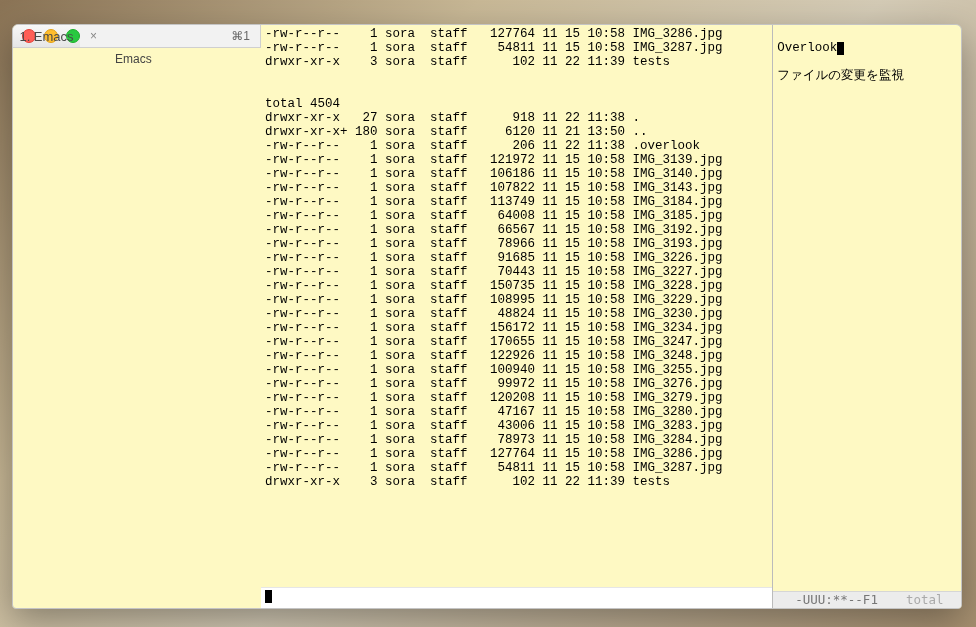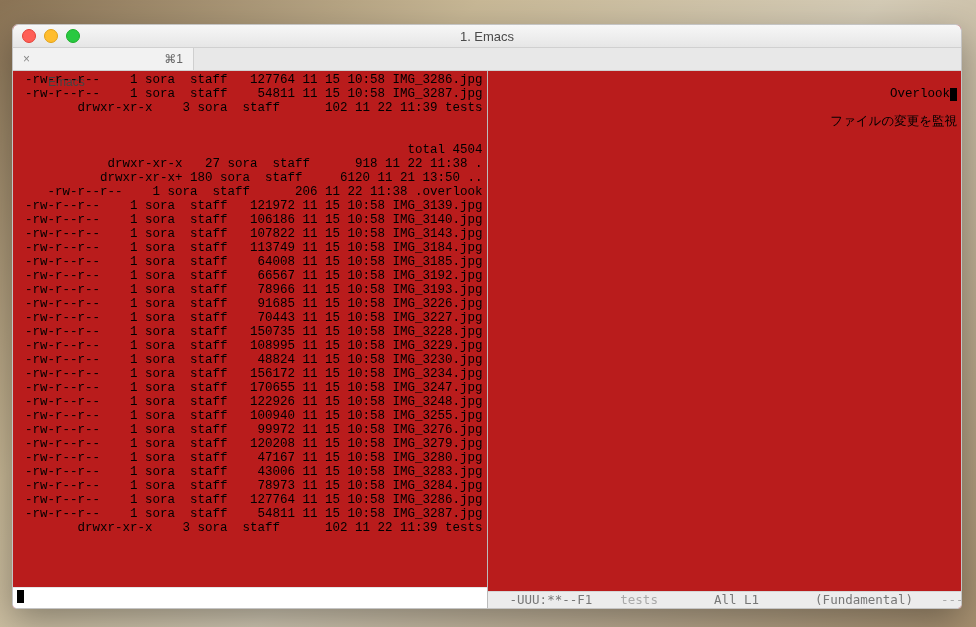--- a/index.html
+++ b/index.html
@@ -10,26 +10,26 @@
     overflow: hidden;
     font-family: -apple-system, "Helvetica Neue", Arial, sans-serif;
     background: linear-gradient(135deg, #8a7355 0%, #c8b896 30%, #d4cbb6 55%, #a68f6f 100%);
   }
   .window {
     position: absolute;
     left: 12px;
     top: 24px;
     width: 948px;
     height: 583px;
-    background: #b91c1c;
+    background: #fef9c3;
     border: 1px solid #c4c4c4;
     border-radius: 6px 6px 4px 4px;
     box-shadow: 0 12px 36px rgba(0,0,0,0.35);
     display: flex;
-    flex-direction: column;
+    flex-direction: row;
     overflow: hidden;
   }
   .titlebar {
     height: 22px;
     background: linear-gradient(#f7f7f7, #e6e6e6);
     border-bottom: 1px solid #d0d0d0;
     display: flex;
     align-items: center;
     position: relative;
   }
@@ -85,21 +85,20 @@
   }
   .pane {
     position: relative;
     font-family: Menlo, Consolas, "Courier New", monospace;
     font-size: 12.5px;
     line-height: 14px;
     color: #000;
     display: flex;
     flex-direction: column;
     min-width: 0;
-    text-align: right;
   }
   .pane-left  { width: 50%; border-right: 1px solid #bbb; }
   .pane-right { width: 50%; }
   .buf {
     flex: 1;
     white-space: pre;
     overflow: hidden;
     padding: 2px 4px 0 4px;
   }
   .modeline {
@@ -200,21 +199,21 @@
     </div>
 
     <div class="pane pane-right">
       <div class="buf">
 <span>Overlook</span><span class="cursor"></span>
 
 <span>ファイルの変更を監視</span>
       </div>
       <div class="modeline">
         <span class="ml-segment">-UUU:**--F1</span>
-        <span class="ml-segment ml-dim">tests</span>
+        <span class="ml-segment ml-dim">total</span>
         <span class="ml-segment" style="flex:1"></span>
         <span class="ml-segment">All L1</span>
         <span class="ml-segment" style="width:24px"></span>
         <span class="ml-segment">(Fundamental)</span>
         <span class="ml-segment ml-dim">----------</span>
       </div>
     </div>
 
   </div>
 </div>

